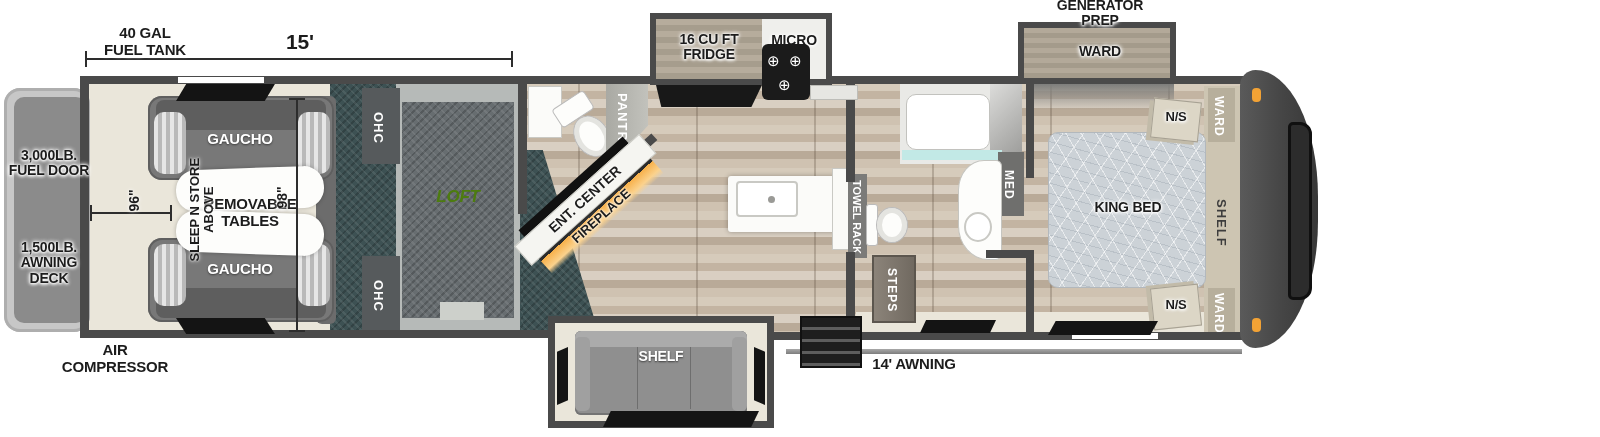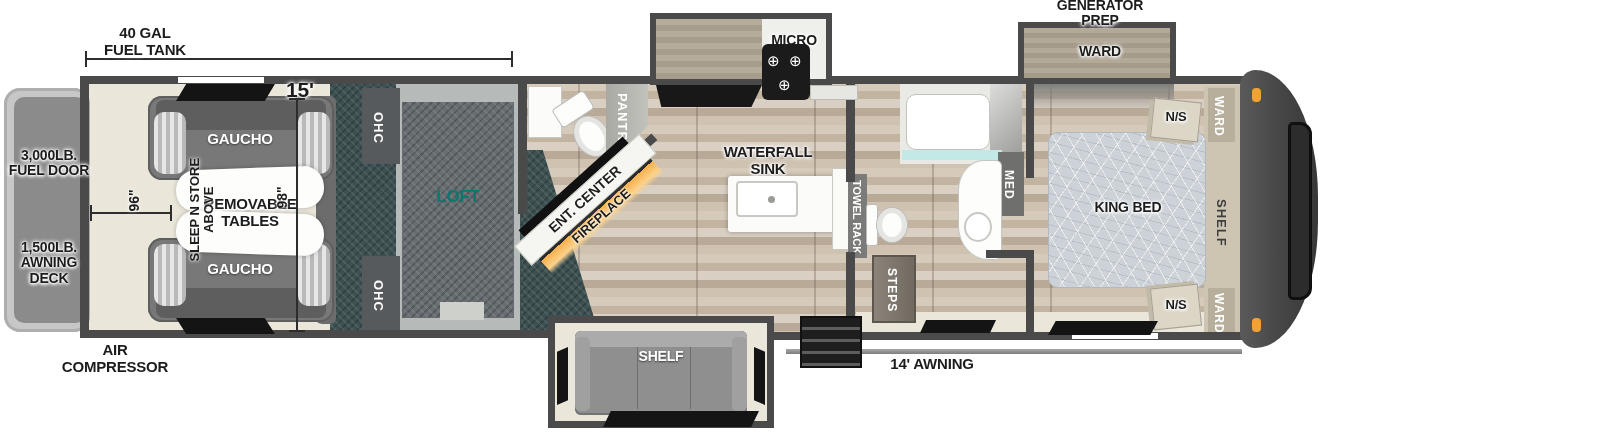--- a/index.html
+++ b/index.html
@@ -34,21 +34,21 @@
 
   <div class="cream" style="left:88px;top:82px;width:244px;height:252px;z-index:1;"></div>
   <div class="carpet" style="left:330px;top:82px;width:194px;height:252px;z-index:1;"></div>
   <div class="wood" style="left:524px;top:82px;width:722px;height:252px;z-index:1;"></div>
   <div class="cream" style="left:856px;top:312px;width:390px;height:22px;z-index:2;"></div>
   <div class="carpet" style="left:523px;top:150px;width:76px;height:184px;z-index:2;clip-path:polygon(0 0,26% 0,100% 100%,0 100%);"></div>
 
   <div style="left:396px;top:84px;width:124px;height:250px;background:#b6bab8;z-index:3;"></div>
   <div class="carpet" style="left:402px;top:102px;width:112px;height:216px;background-color:#676d70;z-index:3;"></div>
   <div style="left:440px;top:302px;width:44px;height:18px;background:#cdd0cb;z-index:3;"></div>
-  <div class="lbl" style="left:408px;top:188px;width:100px;font-size:17px;color:#0f766e;text-shadow:none;z-index:4;">LOFT</div>
+  <div class="lbl" style="left:408px;top:188px;width:100px;font-size:17px;color:#4d7c0f;text-shadow:none;z-index:4;font-style:italic;">LOFT</div>
   <div style="left:362px;top:88px;width:38px;height:76px;background:#565a5c;z-index:4;"></div>
   <div class="vl" style="left:372px;top:100px;height:56px;font-size:13px;z-index:5;">OHC</div>
   <div style="left:362px;top:256px;width:38px;height:76px;background:#565a5c;z-index:4;"></div>
   <div class="vl" style="left:372px;top:268px;height:56px;font-size:13px;z-index:5;">OHC</div>
 
   <div style="left:316px;top:96px;width:20px;height:228px;background:#6c6c6c;border-radius:6px;z-index:4;"></div>
   <div style="left:148px;top:96px;width:186px;height:84px;background:#787878;border-radius:14px;z-index:4;box-shadow:inset 0 0 0 2px #5f5f5f;"></div>
   <div style="left:156px;top:100px;width:170px;height:30px;background:#5e5e5e;border-radius:8px;z-index:4;"></div>
   <div style="left:154px;top:112px;width:32px;height:62px;border-radius:10px;background:repeating-linear-gradient(90deg,#e6e6e6 0 4px,#b9b9b9 4px 8px);z-index:5;"></div>
   <div style="left:298px;top:112px;width:32px;height:62px;border-radius:10px;background:repeating-linear-gradient(90deg,#e6e6e6 0 4px,#b9b9b9 4px 8px);z-index:5;"></div>
@@ -65,21 +65,21 @@
   <div class="lbl" style="left:180px;top:196px;width:140px;font-size:15px;z-index:6;">REMOVABLE
 TABLES</div>
   <div class="rot" style="left:140px;top:196px;width:124px;font-size:13px;transform:rotate(-90deg);z-index:6;">SLEEP N STORE
 ABOVE</div>
 
   <div class="dim" style="left:85px;top:58px;width:428px;height:2px;z-index:10;"></div>
   <div class="dim" style="left:85px;top:51px;width:2px;height:16px;z-index:10;"></div>
   <div class="dim" style="left:511px;top:51px;width:2px;height:16px;z-index:10;"></div>
   <div class="lbl" style="left:85px;top:25px;width:120px;font-size:15px;z-index:10;">40 GAL
 FUEL TANK</div>
-  <div class="lbl" style="left:268px;top:30px;width:64px;font-size:21px;z-index:10;margin-top:48px;">15'</div>
+  <div class="lbl" style="left:268px;top:30px;width:64px;font-size:21px;z-index:10;">15'</div>
 
   <div class="dim" style="left:90px;top:212px;width:82px;height:2px;z-index:10;"></div>
   <div class="dim" style="left:90px;top:205px;width:2px;height:16px;z-index:10;"></div>
   <div class="dim" style="left:170px;top:205px;width:2px;height:16px;z-index:10;"></div>
   <div class="rot" style="left:114px;top:193px;width:40px;font-size:14px;transform:rotate(-90deg);z-index:10;">96"</div>
 
   <div class="dim" style="left:296px;top:98px;width:2px;height:234px;z-index:10;"></div>
   <div class="dim" style="left:289px;top:98px;width:16px;height:2px;z-index:10;"></div>
   <div class="dim" style="left:289px;top:330px;width:16px;height:2px;z-index:10;"></div>
   <div class="rot" style="left:262px;top:190px;width:40px;font-size:14px;transform:rotate(-90deg);z-index:10;">98"</div>
@@ -126,33 +126,33 @@
   <div style="left:506px;top:176px;width:168px;height:58px;transform:rotate(-42deg);z-index:6;">
     <div style="left:14px;top:0;width:140px;height:9px;background:#111;"></div>
     <div style="left:0;top:9px;width:168px;height:26px;background:#f5f5f1;border:1px solid #c8c8c2;"></div>
     <div class="rot" style="left:14px;top:14px;width:140px;font-size:14px;transform:none;z-index:2;">ENT. CENTER</div>
     <div style="left:10px;top:35px;width:150px;height:20px;background:linear-gradient(180deg,#2b2b2b 0 3px,#f7b04a 3px,#fbd28d 70%,rgba(255,255,255,0));"></div>
     <div class="rot" style="left:20px;top:38px;width:130px;font-size:13px;transform:none;z-index:2;">FIREPLACE</div>
   </div>
 
   <div style="left:650px;top:13px;width:182px;height:72px;background:#fff;border:6px solid #4a4a4a;z-index:9;">
     <div style="left:0;top:0;width:106px;height:60px;background:repeating-linear-gradient(180deg,#b6ac9c 0 6px,#a69d8d 6px 12px);"></div>
+    <div class="lbl" style="left:2px;top:13px;width:102px;font-size:14px;">16 CU FT
+FRIDGE</div>
     <div style="left:106px;top:0;width:64px;height:60px;background:#efefec;"></div>
     <div class="lbl" style="left:104px;top:14px;width:68px;font-size:14px;">MICRO</div>
   </div>
   <div style="left:762px;top:44px;width:48px;height:56px;background:#1b1b1b;border-radius:6px;z-index:9;">
     <span style="left:5px;top:8px;color:#fff;font-size:15px;">⊕</span>
     <span style="left:27px;top:8px;color:#fff;font-size:15px;">⊕</span>
     <span style="left:16px;top:32px;color:#fff;font-size:15px;">⊕</span>
   </div>
   <div style="left:656px;top:85px;width:106px;height:22px;background:#181818;clip-path:polygon(0 0,100% 0,90% 100%,5% 100%);z-index:8;"></div>
   <div style="left:810px;top:85px;width:48px;height:15px;background:#e6e6e2;border:1px solid #bdbdb8;z-index:8;"></div>
 
-  <div class="lbl" style="left:718px;top:144px;width:100px;font-size:15px;z-index:6;">WATERFALL
-SINK</div>
   <div style="left:728px;top:176px;width:112px;height:56px;background:#fbfbf9;border-radius:3px;box-shadow:0 0 5px rgba(0,0,0,0.3);z-index:5;">
     <div style="left:8px;top:5px;width:62px;height:36px;background:#ffffff;border:2px solid #c9c9c4;border-radius:4px;"></div>
     <div style="left:40px;top:20px;width:7px;height:7px;background:#9a9a96;border-radius:50%;"></div>
   </div>
   <div style="left:832px;top:168px;width:20px;height:82px;background:#fafaf7;border:1px solid #c9c9c4;z-index:5;"></div>
 
   <div style="left:900px;top:84px;width:122px;height:80px;background:#e9e9e6;z-index:5;">
     <div style="left:90px;top:0;width:32px;height:80px;background:linear-gradient(135deg,#dcdcda,#979795);"></div>
     <div style="left:6px;top:10px;width:84px;height:56px;background:#fff;border:1px solid #c2c2be;border-radius:10px;"></div>
     <div style="left:2px;top:66px;width:100px;height:10px;background:#c2e9e6;"></div>
@@ -207,15 +207,15 @@
       <div style="left:157px;top:6px;width:15px;height:74px;background:#a0a0a0;border-radius:5px;"></div>
       <div style="left:62px;top:16px;width:1px;height:62px;background:#6e6e6e;"></div>
       <div style="left:115px;top:16px;width:1px;height:62px;background:#6e6e6e;"></div>
     </div>
     <div class="lbl" style="left:50px;top:26px;width:112px;font-size:14px;color:#fff;text-shadow:0 1px 2px #3a3a3a;">SHELF</div>
     <div class="winblk" style="left:48px;top:88px;width:156px;height:16px;clip-path:polygon(5% 0,100% 0,95% 100%,0 100%);"></div>
   </div>
 
   <div style="left:800px;top:316px;width:62px;height:52px;background:repeating-linear-gradient(180deg,#1e1e1e 0 9px,#5d5d5d 9px 12px);border:2px solid #111;z-index:9;"></div>
   <div style="left:786px;top:349px;width:456px;height:5px;background:linear-gradient(180deg,#a8a8a8,#7d7d7d);z-index:8;"></div>
-  <div class="lbl" style="left:866px;top:356px;width:132px;font-size:15px;z-index:10;">14' AWNING</div>
+  <div class="lbl" style="left:848px;top:356px;width:132px;font-size:15px;z-index:10;">14' AWNING</div>
 
 </div>
 
 </body></html>

